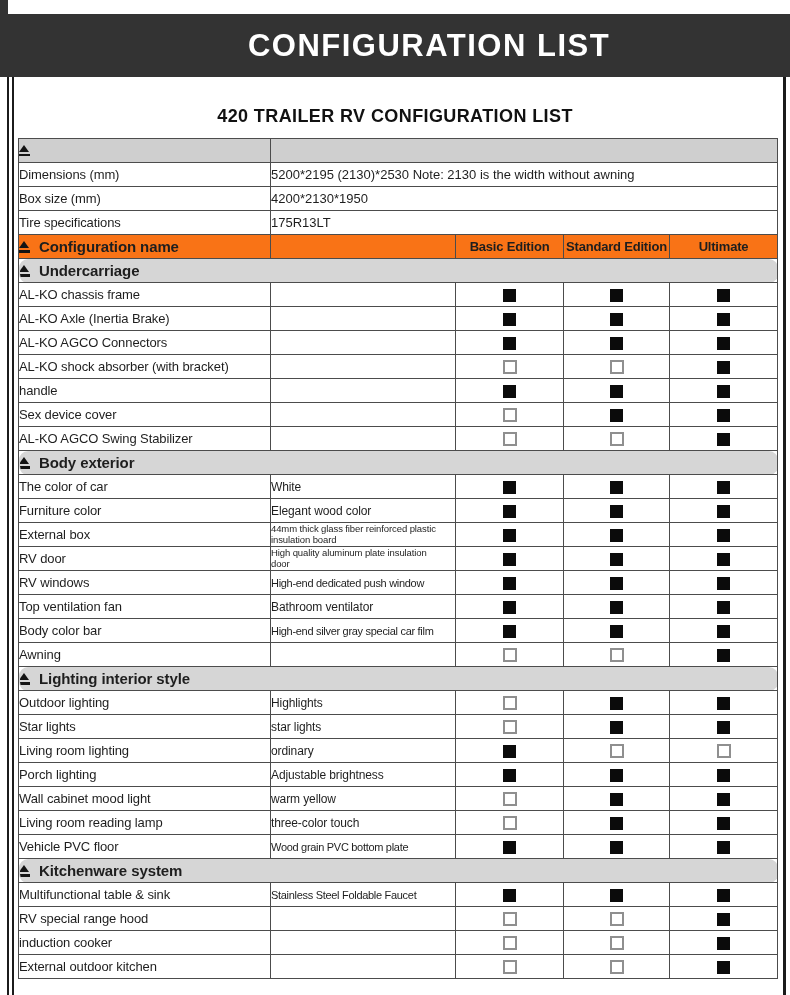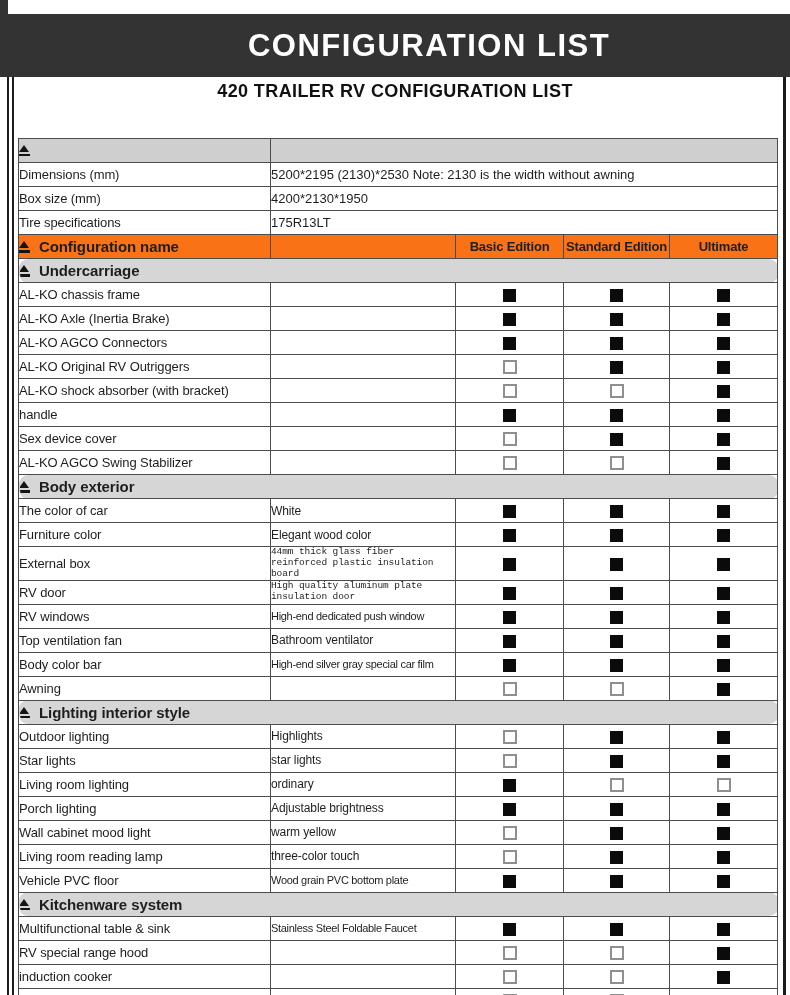--- a/index.html
+++ b/index.html
@@ -18,39 +18,39 @@
           display:flex;align-items:center;justify-content:center;padding-left:34px;}
   .banner-title{color:#ffffff;font-size:31px;font-weight:bold;letter-spacing:1.5px;}
 
   
   .edge{position:absolute;top:77px;bottom:0;background:#1b1b1b;}
   .edge-l1{left:7px;width:2px;}
   .edge-l2{left:12px;width:2px;}
   .edge-r{left:783px;width:3px;}
 
   
-  .doc-title{position:absolute;top:81px;left:0;width:790px;text-align:center;
+  .doc-title{position:absolute;top:106px;left:0;width:790px;text-align:center;
              font-size:18px;font-weight:bold;color:#111;letter-spacing:.4px;}
 
   
   table.cfg{position:absolute;left:18px;top:138px;width:759px;
             border-collapse:collapse;table-layout:fixed;background:#fff;}
   .cfg td{border:1px solid #4c4c4c;height:23px;padding:0;vertical-align:middle;
           color:#1e1e1e;overflow:hidden;}
   .bg-light{background:#cfcfcf;}
   .bg-mid{background:#f97316;}
   .bg-sect{background:#d6d6d6;border-radius:9px;}
   .iconcell{padding-left:13px;}
   .lbl{font-size:13px;padding-left:13px;letter-spacing:-0.1px;}
   .specval{font-size:13px;padding-left:30px;}
   .hdr,.sect{font-size:15px;font-weight:bold;padding-left:11px;letter-spacing:-0.1px;}
   .ed{font-size:13px;font-weight:600;text-align:center;letter-spacing:-0.2px;margin-top:12px;}
   .desc{font-size:12px;padding-left:7px;letter-spacing:-0.1px;}
   .desc.cond{font-size:11px;letter-spacing:-0.3px;white-space:nowrap;}
-  .desc.small{font-size:9.5px;line-height:1.15;letter-spacing:-0.1px;padding-right:14px;font-family:Liberation Mono, monospace;}
+  .desc.small{font-size:9.5px;line-height:1.15;letter-spacing:-0.1px;padding-right:14px;}
   .cbc{text-align:center;}
 
   
   .cb{display:inline-block;vertical-align:middle;}
   .cb.filled{width:13px;height:13px;background:#0b0b0b;}
   .cb.empty{width:10px;height:10px;border:2px solid #8f8f8f;background:#fff;}
 
   
   .eject{display:inline-block;position:relative;width:11px;height:12px;margin-right:9px;vertical-align:-1px;}
   .eject::before{content:"";position:absolute;left:0;top:0;width:0;height:0;
@@ -125,27 +125,20 @@
           <td class="cbc"><span class="cb filled"></span></td>
         </tr>
         <tr>
           <td class="lbl">AL-KO AGCO Connectors</td>
           <td class="desc"></td>
           <td class="cbc"><span class="cb filled"></span></td>
           <td class="cbc"><span class="cb filled"></span></td>
           <td class="cbc"><span class="cb filled"></span></td>
         </tr>
         <tr>
-          <td class="lbl">AL-KO Original RV Outriggers</td>
-          <td class="desc"></td>
-          <td class="cbc"><span class="cb empty"></span></td>
-          <td class="cbc"><span class="cb filled"></span></td>
-          <td class="cbc"><span class="cb filled"></span></td>
-        </tr>
-        <tr>
           <td class="lbl">AL-KO shock absorber (with bracket)</td>
           <td class="desc"></td>
           <td class="cbc"><span class="cb empty"></span></td>
           <td class="cbc"><span class="cb empty"></span></td>
           <td class="cbc"><span class="cb filled"></span></td>
         </tr>
         <tr>
           <td class="lbl">handle</td>
           <td class="desc"></td>
           <td class="cbc"><span class="cb filled"></span></td>

